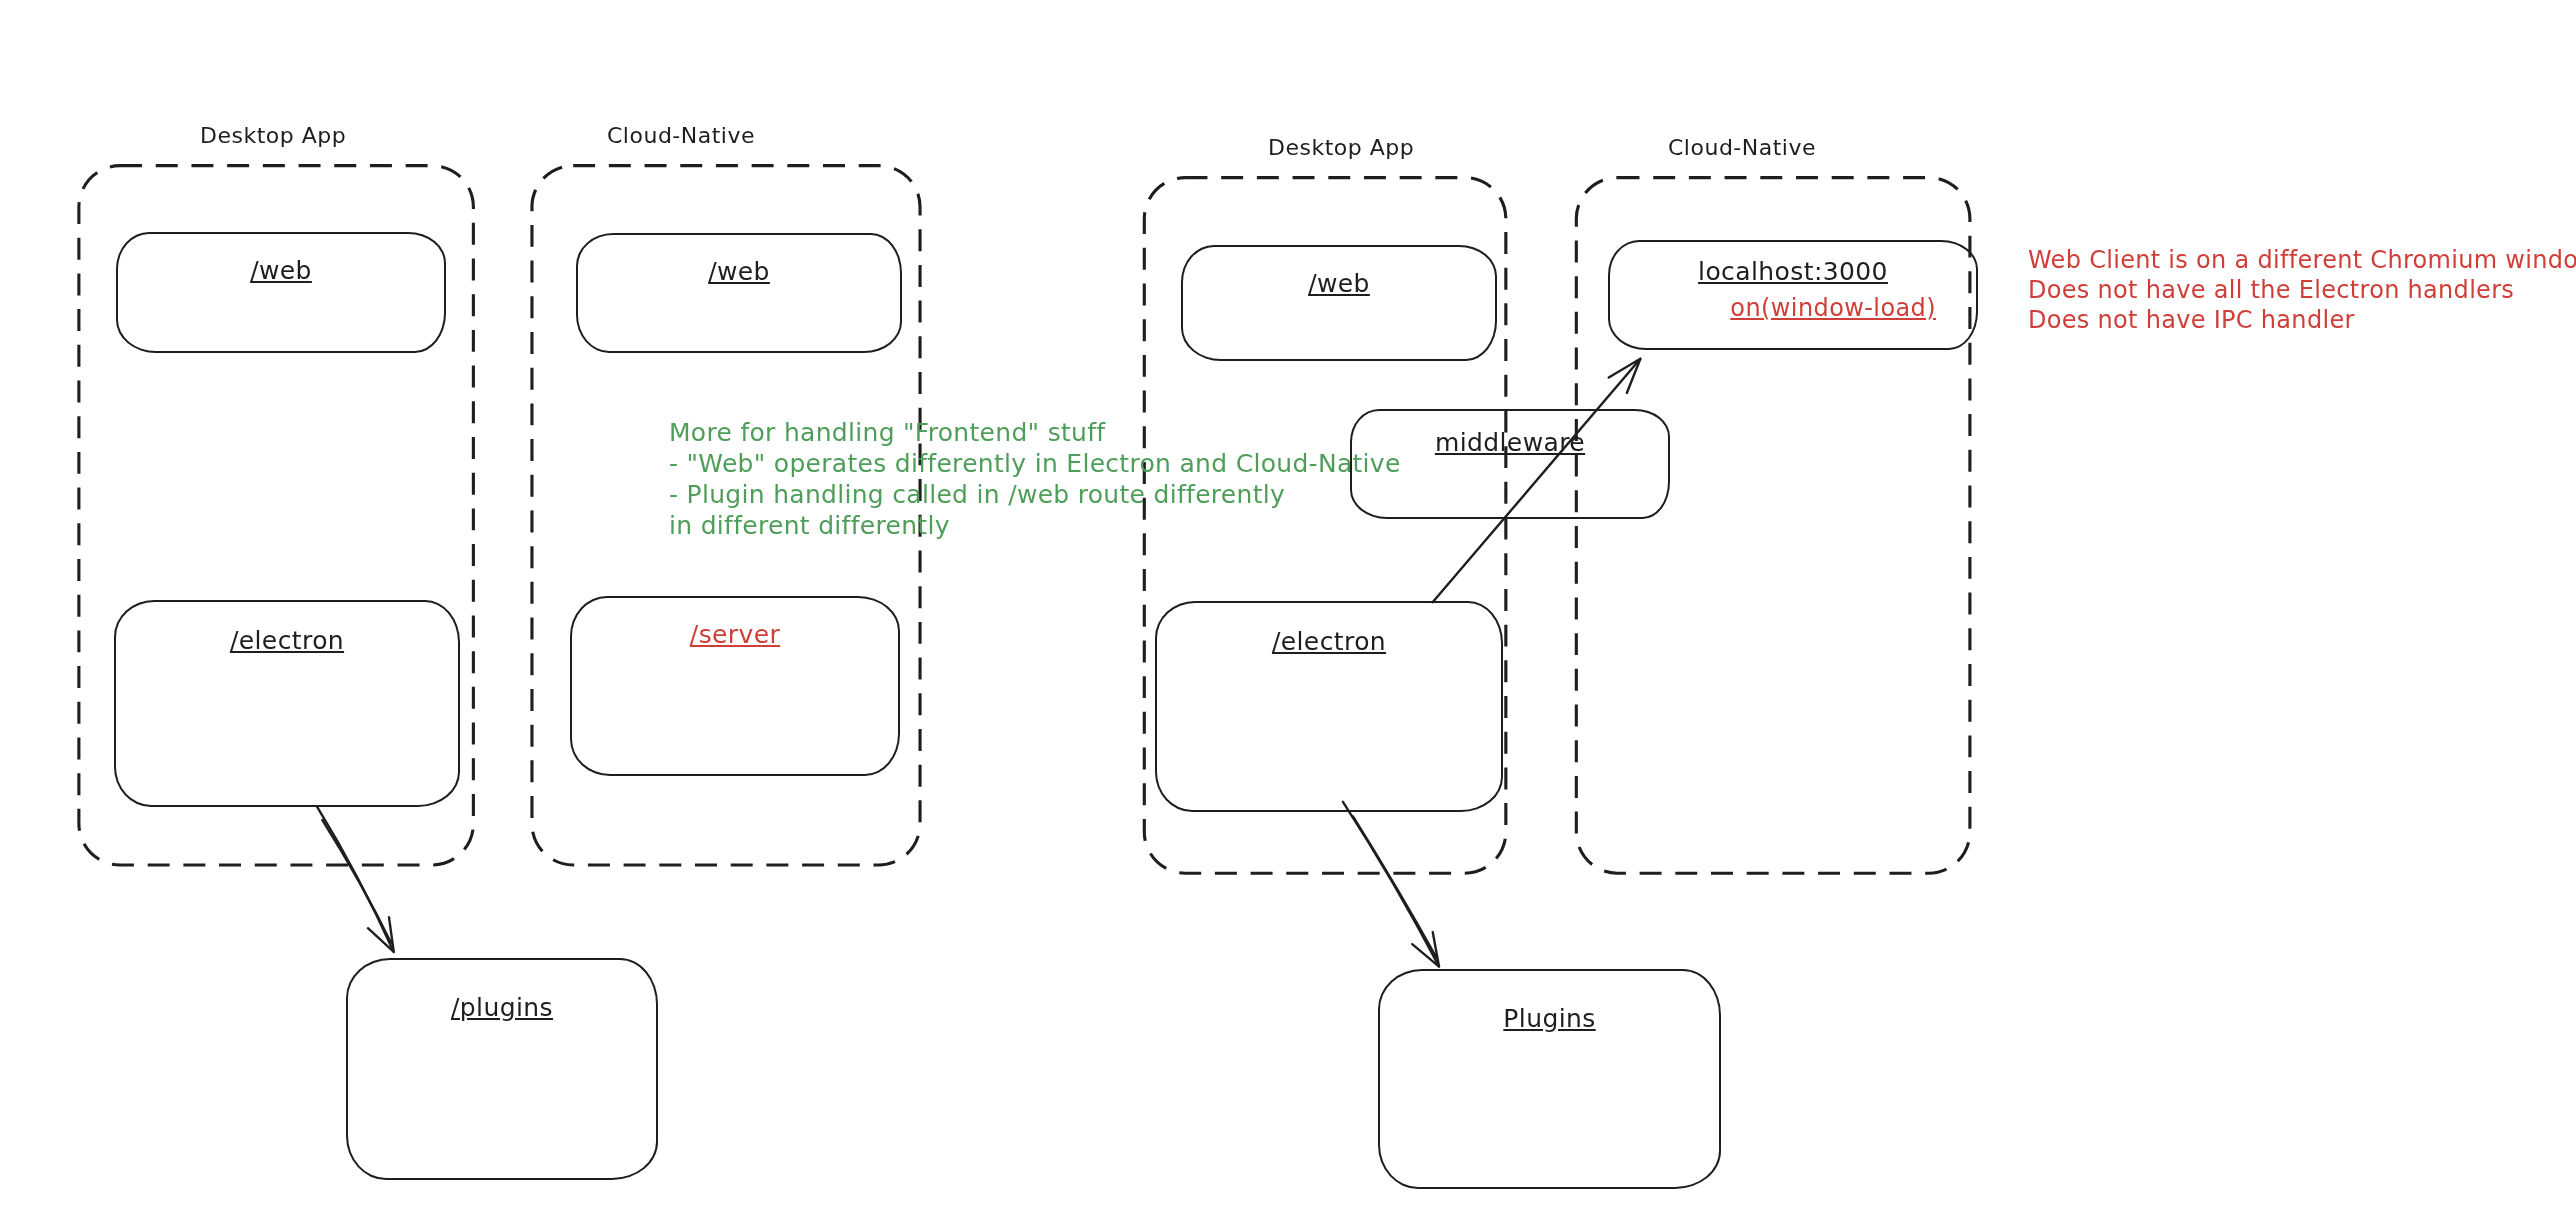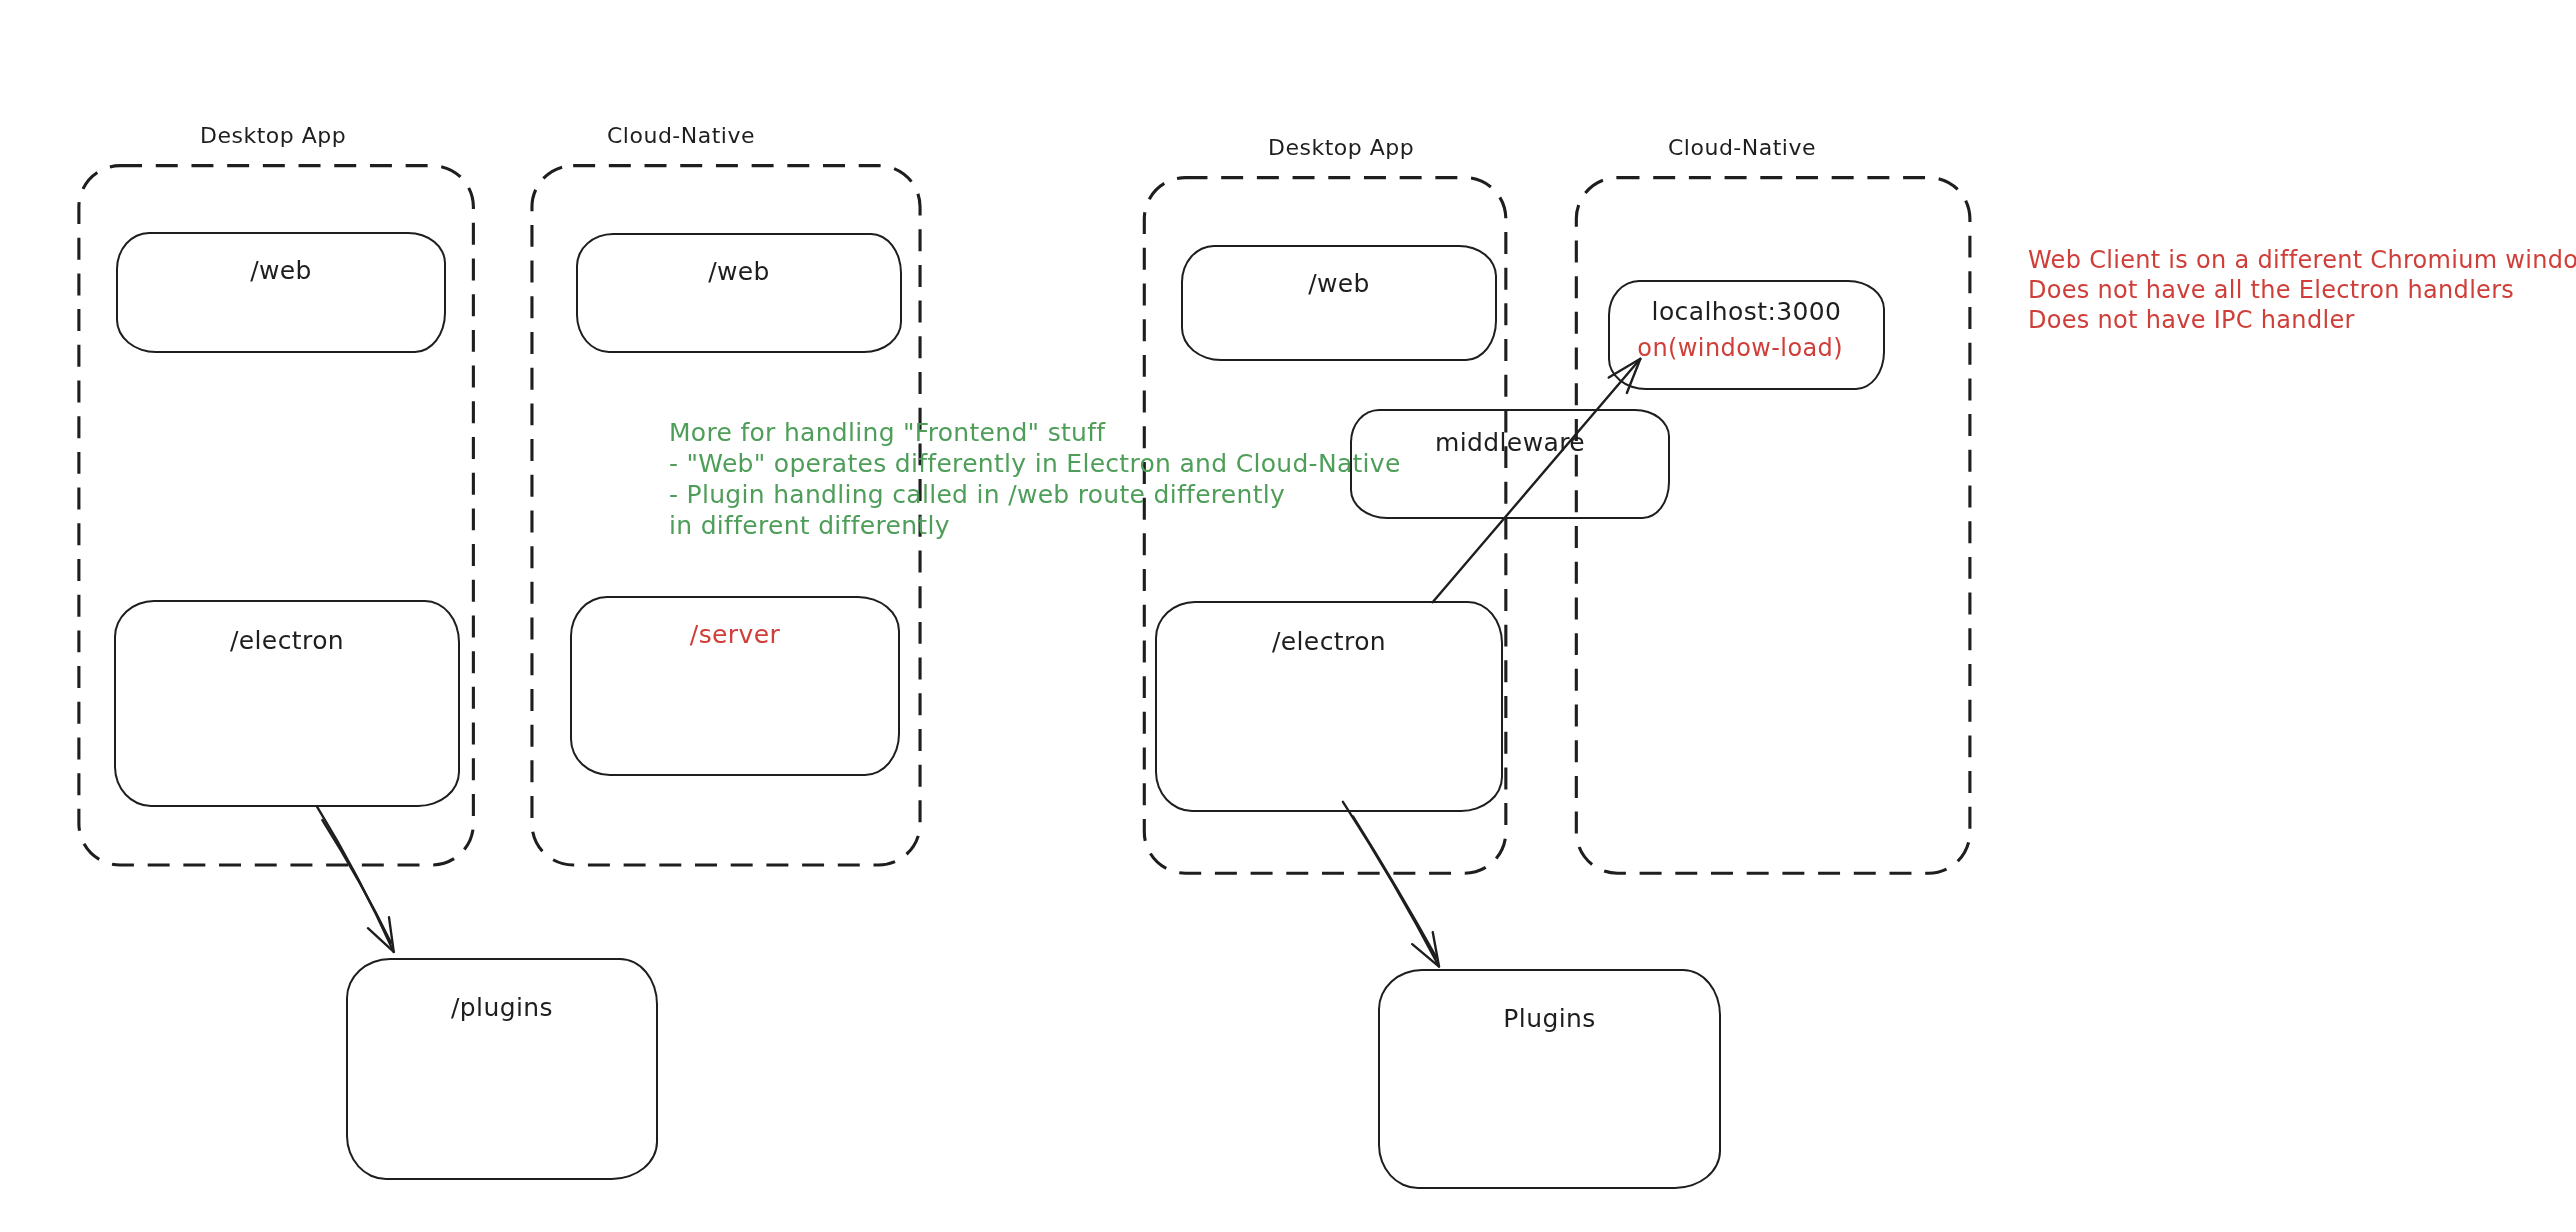--- a/index.html
+++ b/index.html
@@ -6,21 +6,21 @@
   * { box-sizing: border-box; margin: 0; padding: 0; }
   body { background: var(--bg); font-family: "DejaVu Sans", "Liberation Sans", sans-serif; }
   .canvas { position: relative; width: 2576px; height: 1232px; background: var(--bg); overflow: hidden; }
   svg.layer { position: absolute; left: 0; top: 0; width: 2576px; height: 1232px; }
   .shapes { z-index: 1; }
   .arrows { z-index: 3; }
   .container-rect { fill: none; stroke: var(--ink); stroke-width: 3.4; stroke-dasharray: 24 15; }
   .arrow-path { fill: none; stroke: var(--ink); stroke-width: 2.6; stroke-linecap: round; stroke-linejoin: round; }
   .node { position: absolute; z-index: 2; background: transparent; border: 2.4px solid var(--ink);
           display: flex; flex-direction: column; align-items: center; }
-  .nlabel { font-size: 25px; color: var(--ink); letter-spacing: 0.4px; white-space: nowrap; }
+  .nlabel { font-size: 25px; color: var(--ink); letter-spacing: 0.4px; white-space: nowrap; text-decoration: underline; }
   .glabel { position: absolute; z-index: 4; font-size: 22px; color: var(--ink); letter-spacing: 0.5px; white-space: nowrap; }
   .note { position: absolute; z-index: 4; font-size: 25px; line-height: 31px; white-space: nowrap; letter-spacing: 0.3px; }
   .note-green { color: var(--green); }
   .note-red { color: var(--red); font-size: 24px; line-height: 30px; }
   .red-text { color: var(--red); }
 </style>
 </head>
 <body>
 
 <div class="canvas">
@@ -49,21 +49,21 @@
   <div class="node" style="left:570px; top:596px; width:330px; height:180px; padding-top:22px; border-radius:37px 42px 35px 40px / 40px 35px 42px 37px;">
     <span class="nlabel red-text">/server</span>
   </div>
   <div class="node" style="left:346px; top:958px; width:312px; height:222px; padding-top:33px; border-radius:44px 38px 46px 40px / 40px 46px 38px 44px;">
     <span class="nlabel">/plugins</span>
   </div>
 
   <div class="node" style="left:1181px; top:245px; width:316px; height:116px; padding-top:22px; border-radius:33px 38px 31px 40px / 37px 31px 40px 33px;">
     <span class="nlabel">/web</span>
   </div>
-  <div class="node" style="left:1608px; top:240px; width:277px; height:110px; padding-top:14.6px; border-radius:31px 37px 29px 38px / 35px 29px 38px 31px;margin-top:40px;">
+  <div class="node" style="left:1608px; top:240px; width:370px; height:110px; padding-top:14.6px; border-radius:31px 37px 29px 38px / 35px 29px 38px 31px;">
     <span class="nlabel">localhost:3000</span>
     <span class="nlabel red-text" style="align-self:flex-end; margin-right:40px; margin-top:8.2px; font-size:24px;">on(window-load)</span>
   </div>
   <div class="node" style="left:1350px; top:409px; width:320px; height:110px; padding-top:17px; border-radius:29px 35px 27.5px 37px / 33px 27.5px 37px 29px;">
     <span class="nlabel">middleware</span>
   </div>
   <div class="node" style="left:1155px; top:601px; width:348px; height:211px; padding-top:24px; border-radius:40px 35px 42px 37px / 37px 42px 35px 40px;">
     <span class="nlabel">/electron</span>
   </div>
   <div class="node" style="left:1378px; top:969px; width:343px; height:220px; padding-top:33px; border-radius:44px 38px 46px 40px / 40px 46px 38px 44px;">

